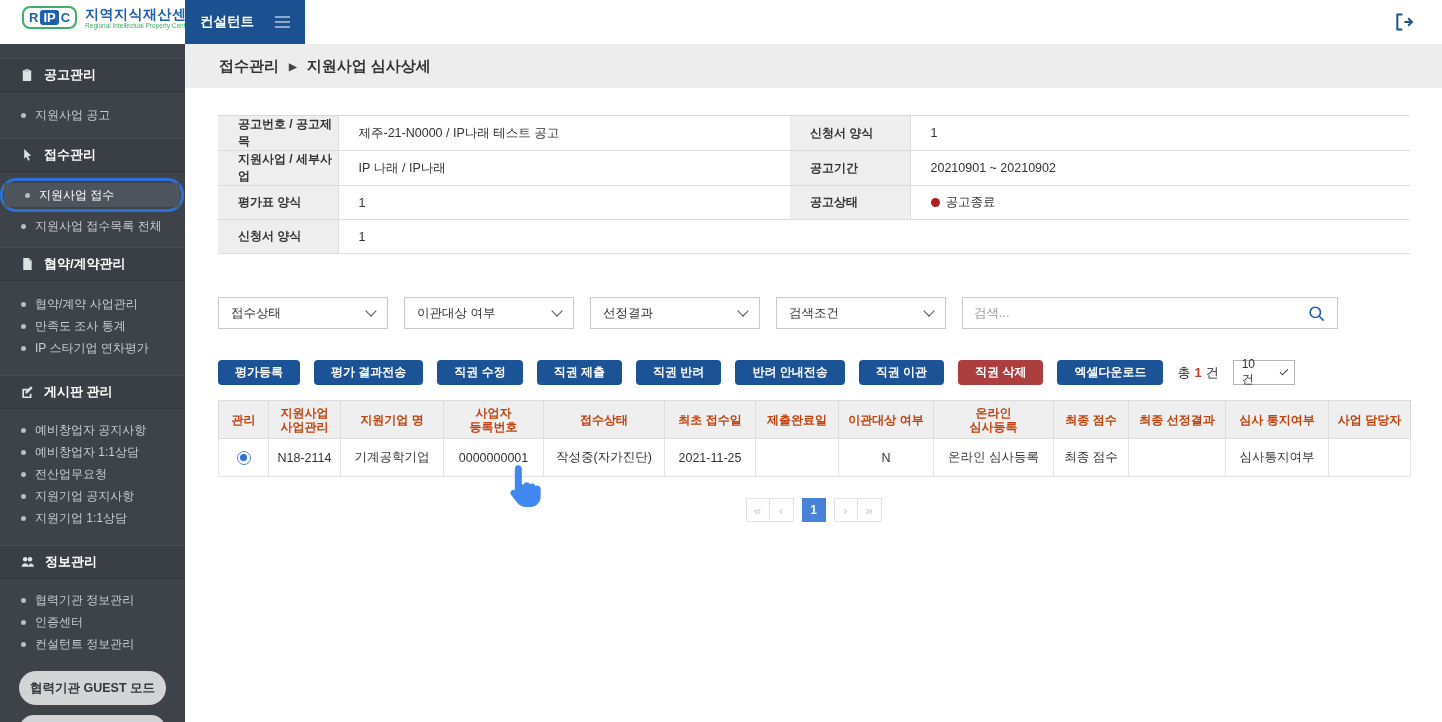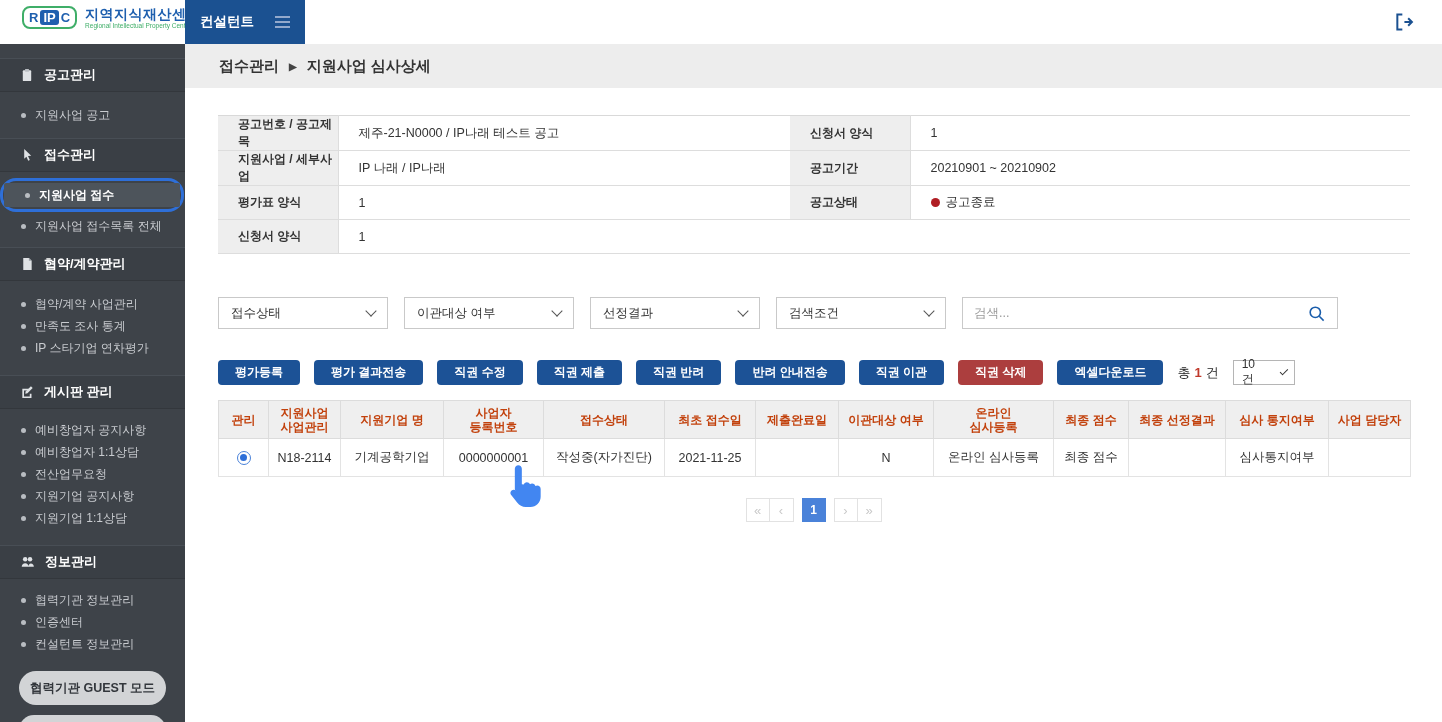--- a/index.html
+++ b/index.html
@@ -20,21 +20,21 @@
   .logout { position:absolute; right:28px; top:12px; width:20px; height:20px; cursor:pointer; }
 
   
   .sidebar { position:absolute; left:0; top:44px; width:185px; height:678px; background:#3e4349; overflow:hidden; z-index:5; padding-top:14px; }
   .side-header { display:flex; align-items:center; gap:10px; height:34px; padding-left:20px; color:#fff; font-size:13px; font-weight:bold; background:#3a3f45; border-top:1px solid #484e55; border-bottom:1px solid #33373c; cursor:pointer; }
   .side-header svg { flex:0 0 auto; }
   .side-item { display:flex; align-items:center; gap:9px; height:22px; padding-left:21px; color:#c9ccd0; font-size:12px; cursor:pointer; }
   .bullet { width:5px; height:5px; border-radius:50%; background:#b9bdc2; flex:0 0 auto; }
   .mt12 { margin-top:12px; } .mt10 { margin-top:10px; } .mt16 { margin-top:16px; }
   .sel-wrap { margin-top:6px; margin-right:1px; border:3px solid #2e6fd8; border-radius:16px; padding:2px 1px; }
-  .sel-wrap .side-item { background:#4d545b; height:24px; border-radius:2px; color:#fff;font-weight:bold; }
+  .sel-wrap .side-item { background:#4d545b; height:24px; border-radius:2px; color:#fff; }
   .guest-btn { margin:16px 0 0 19px; width:147px; height:34px; border-radius:17px; background:#d2d4d6; color:#33373c; font-size:12.5px; font-weight:bold; display:flex; align-items:center; justify-content:center; cursor:pointer; }
   .bottom-partial { margin:10px 0 0 19px; width:147px; height:30px; border-radius:15px; background:#d2d4d6; cursor:pointer; }
 
   
   .main { position:absolute; left:185px; top:44px; width:1257px; height:678px; background:#fff; }
   .breadcrumb { height:44px; background:#ededed; display:flex; align-items:center; gap:10px; padding-left:34px; font-size:15px; font-weight:bold; color:#333; }
   .crumb-sep { font-size:10px; color:#444; }
 
   
   .detail-table { position:absolute; left:33px; top:71px; width:1192px; border-collapse:collapse; border-top:1px solid #d9d9d9; font-size:12.5px; }

